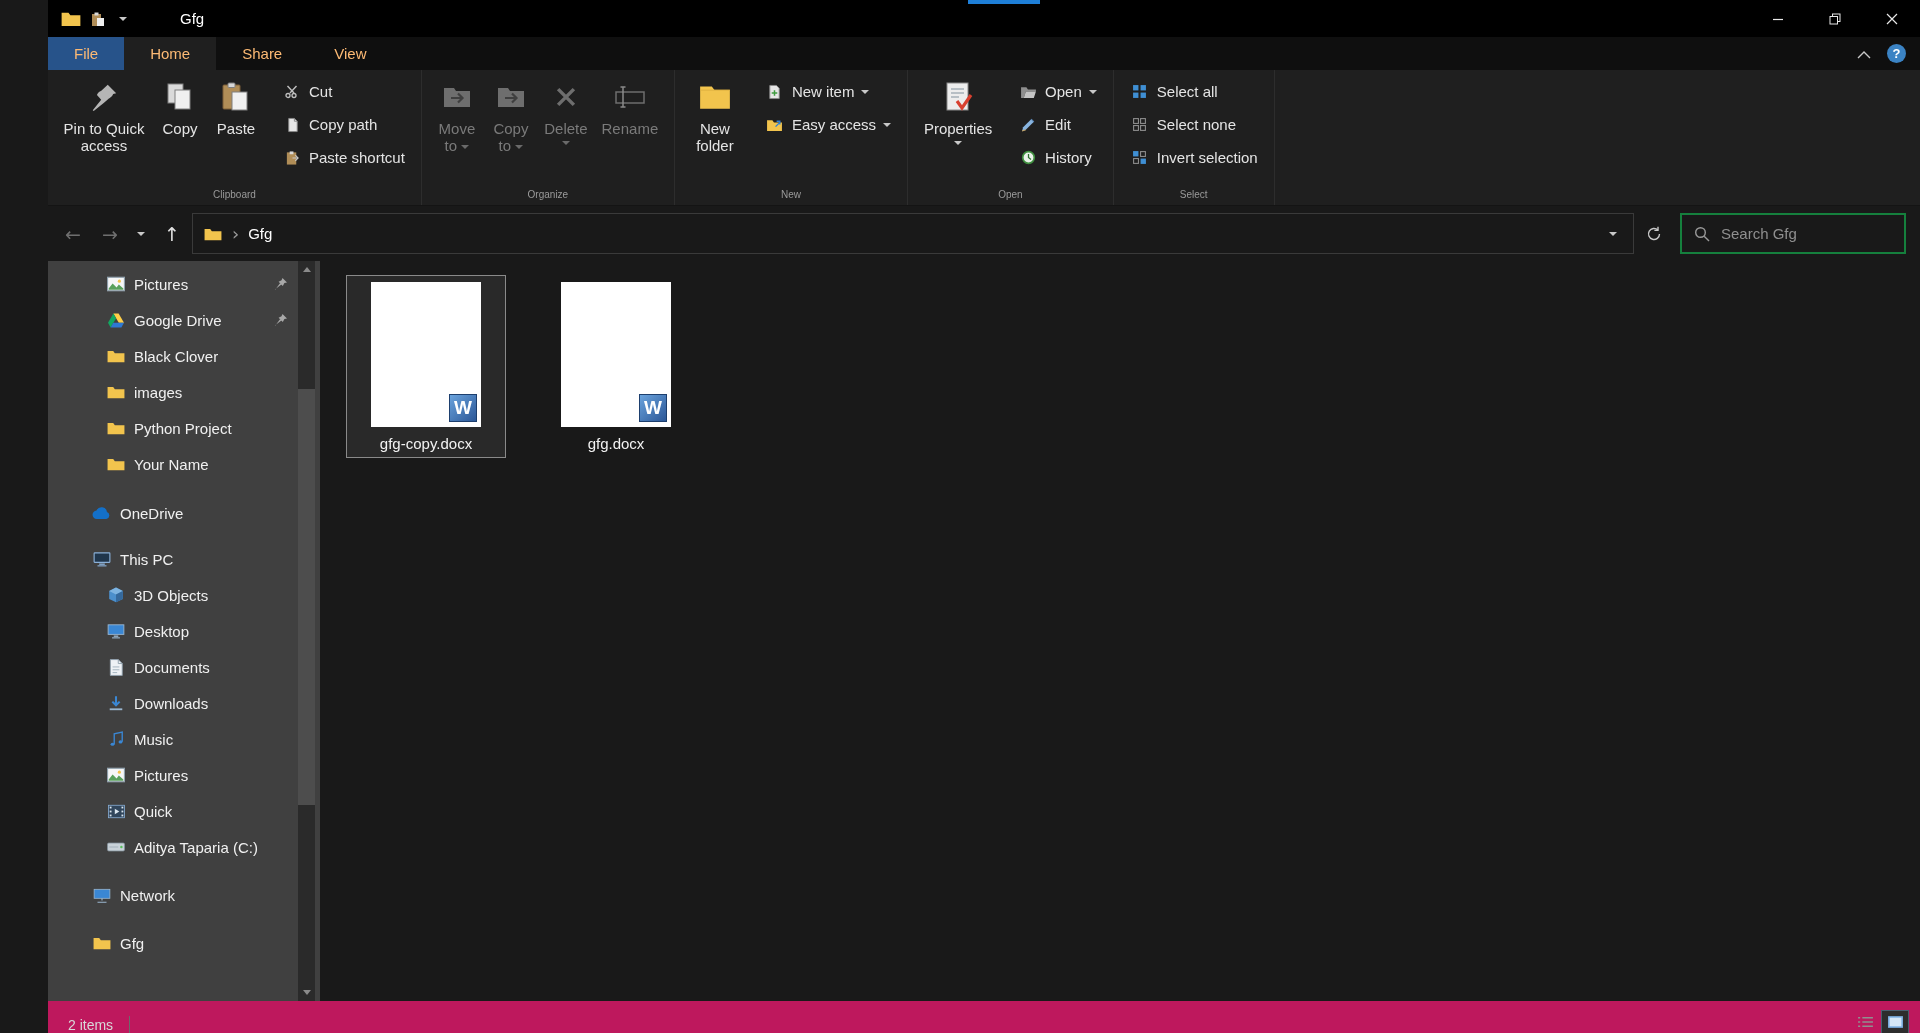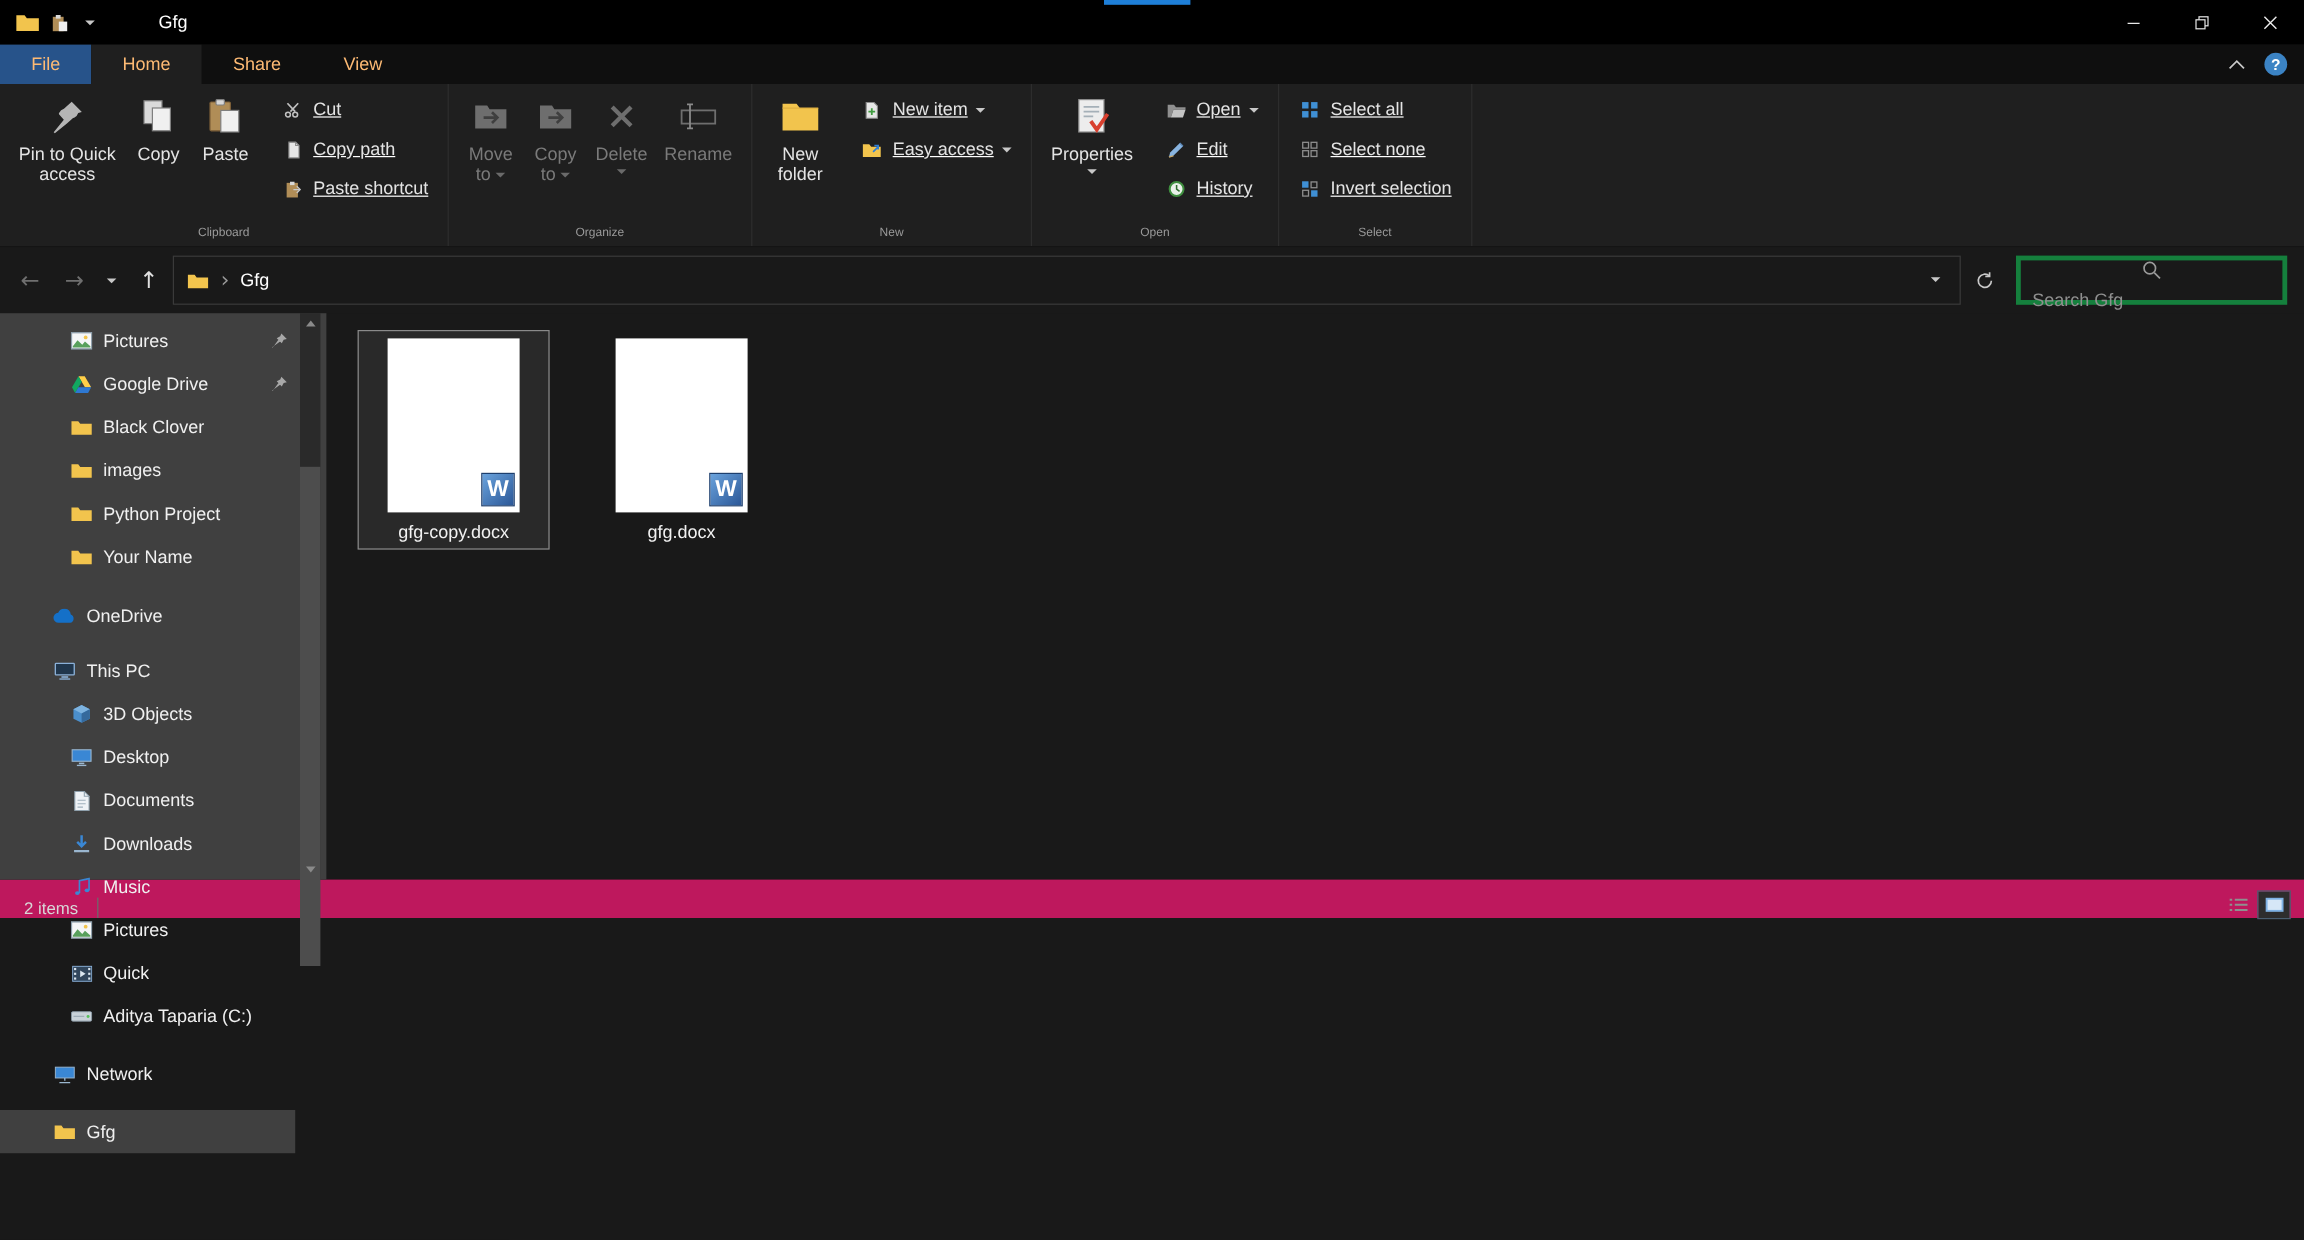--- a/index.html
+++ b/index.html
@@ -1,18 +1,18 @@
 <!DOCTYPE html>
 <html><head>
 <meta charset="utf-8">
 <style>
   * { margin:0; padding:0; box-sizing:border-box; }
   html,body { width:1920px; height:1033px; overflow:hidden; background:#191919;
               font-family:"Liberation Sans",sans-serif; color:#fff; }
-  .window { width:1920px; height:765px; display:flex; flex-direction:column; background:#191919; position:relative; }
+  .window { width:1920px; height:1033px; display:flex; flex-direction:column; background:#191919; position:relative;padding-left:48px; }
 
   
   .titlebar { height:37px; background:#000; display:flex; align-items:center; position:relative; flex:0 0 auto; }
   .accent-strip { position:absolute; left:920px; top:0; width:72px; height:4px; background:#1e7fd8; }
   .app-icon { margin-left:10px; width:26px; display:flex; justify-content:center; }
   .qat-btn { width:28px; display:flex; justify-content:center; }
   .qat-caret { width:22px; display:flex; justify-content:center; }
   .title { margin-left:46px; font-size:15px; color:#fff; }
   .caption { margin-left:auto; display:flex; height:100%; }
   .cap-btn { width:57px; height:100%; display:flex; align-items:center; justify-content:center; }
@@ -29,42 +29,42 @@
   
   .ribbon { height:136px; background:#1f1f1f; display:flex; border-bottom:1px solid #141414; flex:0 0 auto; }
   .group { position:relative; display:flex; align-items:flex-start; padding:3px 8px 26px 8px; border-right:1px solid #2d2d2d; }
   .group-label { position:absolute; bottom:5px; left:0; right:0; text-align:center; color:#9a9a9a; font-size:10px; }
   .btn-large { display:flex; flex-direction:column; align-items:center; padding:4px 2px;
                font-size:15px; color:#e4e4e4; text-align:center; line-height:1.15; }
   .btn-large .ic { width:38px; height:40px; display:flex; align-items:center; justify-content:center; margin-bottom:3px; }
   .btn-large .lbl { display:block; }
   .btn-large > .caret { margin-top:4px; }
   .w96{width:96px}.w84{width:84px}.w72{width:72px}.w64{width:64px}.w56{width:56px}.w54{width:54px}
-  .small-col { display:flex; flex-direction:column; margin-left:10px; padding-top:2px;text-decoration:underline; }
+  .small-col { display:flex; flex-direction:column; margin-left:10px; padding-top:2px; }
   .btn-small { display:flex; align-items:center; gap:7px; height:33px; padding:0 8px; font-size:15px; color:#e4e4e4; white-space:nowrap; }
   .ic16 { width:20px; display:flex; align-items:center; justify-content:center; flex:0 0 auto; }
   .caret { display:inline-block; width:0; height:0; border-left:4px solid transparent;
            border-right:4px solid transparent; border-top:4px solid #c8c8c8; vertical-align:middle; }
   .disabled { color:#7a7a7a; }
   .disabled .caret { border-top-color:#6a6a6a; }
 
   
   .addressrow { height:55px; background:#191919; display:flex; align-items:center; padding:0 14px 0 8px; gap:3px; flex:0 0 auto; }
   .nav-btn { width:34px; height:34px; display:flex; align-items:center; justify-content:center;
              color:#6f6f6f; font-size:19px; }
   .nav-btn span { font-family:"DejaVu Sans",sans-serif; }
   .nav-btn.enabled { color:#e0e0e0; }
   .nav-btn.sm { width:22px; }
   .addressfield { flex:1; height:41px; border:1px solid #3a3a3a; background:#191919;
                   display:flex; align-items:center; padding:0 10px; gap:9px; }
   .crumb-sep { color:#9a9a9a; font-size:18px; font-family:"DejaVu Sans",sans-serif; }
   .crumb { font-size:15px; color:#fff; }
   .addr-caret { margin-left:auto; padding:0 6px; }
-  .searchfield { width:226px; height:41px; border:4px solid #15803d; background:#191919;
-                 display:flex; align-items:center; padding:0 10px; gap:9px; margin-left:6px;flex-direction:column; }
+  .searchfield { width:226px; height:41px; border:2px solid #15803d; background:#191919;
+                 display:flex; align-items:center; padding:0 10px; gap:9px; margin-left:6px; }
   .search-input { flex:1; background:transparent; border:none; outline:none; color:#c8c8c8; font-size:15px;
                   font-family:"Liberation Sans",sans-serif; }
   .search-input::placeholder { color:#8f8f8f; }
 
   
   .body { flex:1; display:flex; min-height:0; }
   .sidebar { width:272px; flex:0 0 auto; position:relative; background:#404040; }
   .side-items { padding:5px 26px 0 0; }
   .side-item { height:36px; display:flex; align-items:center; gap:8px; font-size:15px; color:#f0f0f0; cursor:default; }
   .side-item.lvl1 { padding-left:44px; }

